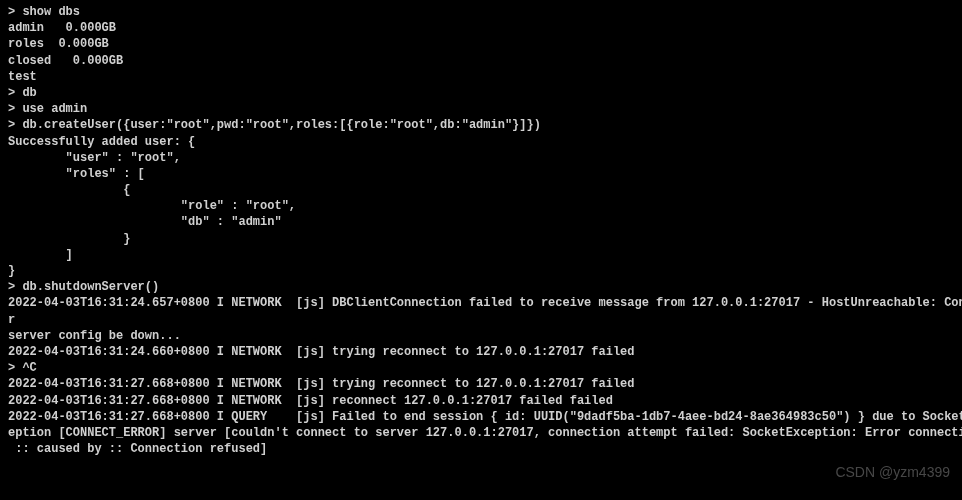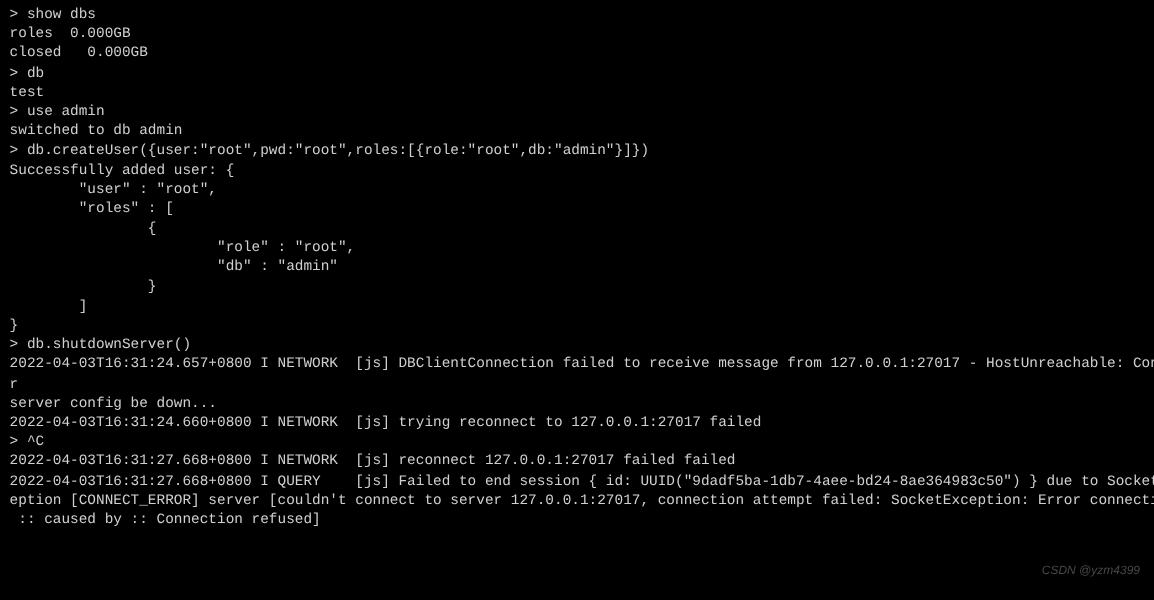--- a/index.html
+++ b/index.html
@@ -15,59 +15,60 @@
       line-height: 1.35;
       padding: 4px 8px;
       width: 962px;
       height: 500px;
       overflow: hidden;
       position: relative;
     }
     .terminal-line {
       white-space: pre;
       color: #d0d0d0;
+      font-weight: bold;
     }
     .watermark {
       position: absolute;
       bottom: 18px;
       right: 12px;
       color: #666666;
-      font-size: 10px;
+      font-size: 14px;
       font-family: Arial, sans-serif;
       opacity: 0.7;
-      font-style: italic;
     }
   </style>
 </head>
 <body>
 
 <div class="terminal">
   <div class="terminal-line">&gt; show dbs</div>
+  <div class="terminal-line">admin   0.000GB</div>
   <div class="terminal-line">roles  0.000GB</div>
   <div class="terminal-line">closed   0.000GB</div>
+  <div class="terminal-line">test</div>
   <div class="terminal-line">&gt; db</div>
-  <div class="terminal-line">test</div>
   <div class="terminal-line">&gt; use admin</div>
-  <div class="terminal-line">switched to db admin</div>
   <div class="terminal-line">&gt; db.createUser({user:"root",pwd:"root",roles:[{role:"root",db:"admin"}]})</div>
   <div class="terminal-line">Successfully added user: {</div>
   <div class="terminal-line">        "user" : "root",</div>
   <div class="terminal-line">        "roles" : [</div>
   <div class="terminal-line">                {</div>
   <div class="terminal-line">                        "role" : "root",</div>
   <div class="terminal-line">                        "db" : "admin"</div>
   <div class="terminal-line">                }</div>
   <div class="terminal-line">        ]</div>
   <div class="terminal-line">}</div>
   <div class="terminal-line">&gt; db.shutdownServer()</div>
   <div class="terminal-line">2022-04-03T16:31:24.657+0800 I NETWORK  [js] DBClientConnection failed to receive message from 127.0.0.1:27017 - HostUnreachable: Connection closed by pee</div>
   <div class="terminal-line">r</div>
   <div class="terminal-line">server config be down...</div>
   <div class="terminal-line">2022-04-03T16:31:24.660+0800 I NETWORK  [js] trying reconnect to 127.0.0.1:27017 failed</div>
   <div class="terminal-line">&gt; ^C</div>
+  <div class="terminal-line">2022-04-03T16:31:27.668+0800 I NETWORK  [js] trying reconnect to 127.0.0.1:27017 failed</div>
   <div class="terminal-line">2022-04-03T16:31:27.668+0800 I NETWORK  [js] reconnect 127.0.0.1:27017 failed failed</div>
   <div class="terminal-line">2022-04-03T16:31:27.668+0800 I QUERY    [js] Failed to end session { id: UUID("9dadf5ba-1db7-4aee-bd24-8ae364983c50") } due to SocketException: socket exc</div>
   <div class="terminal-line">eption [CONNECT_ERROR] server [couldn't connect to server 127.0.0.1:27017, connection attempt failed: SocketException: Error connecting to 127.0.0.1:27017</div>
   <div class="terminal-line"> :: caused by :: Connection refused]</div>
 
 </div>
 
 <div class="watermark">CSDN @yzm4399</div>
 
 </body></html>

